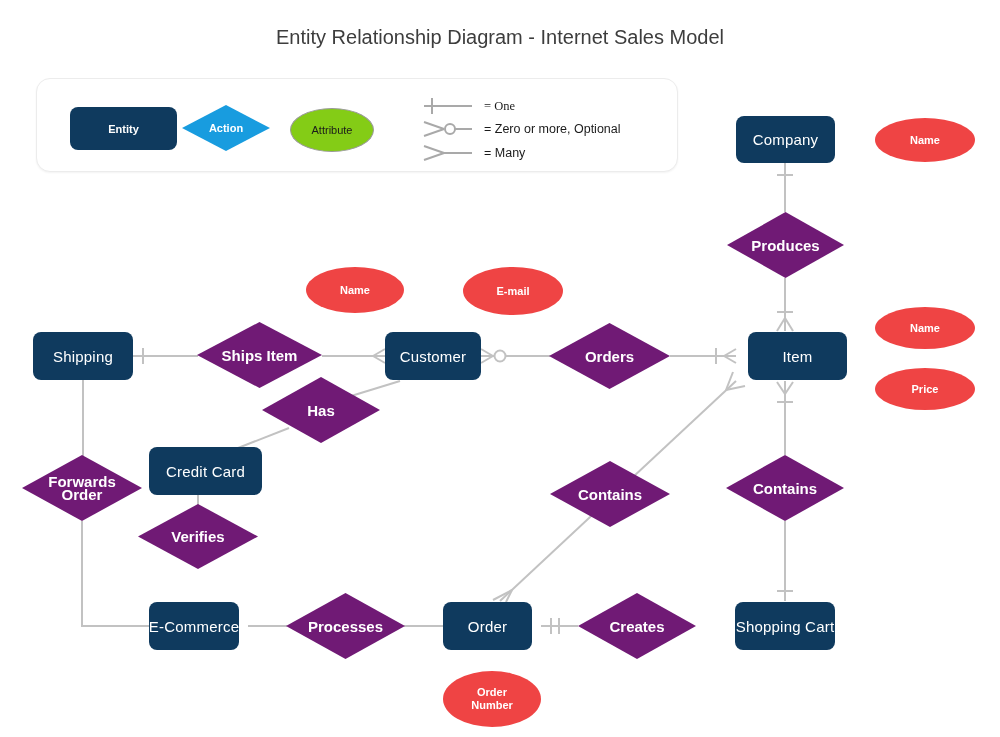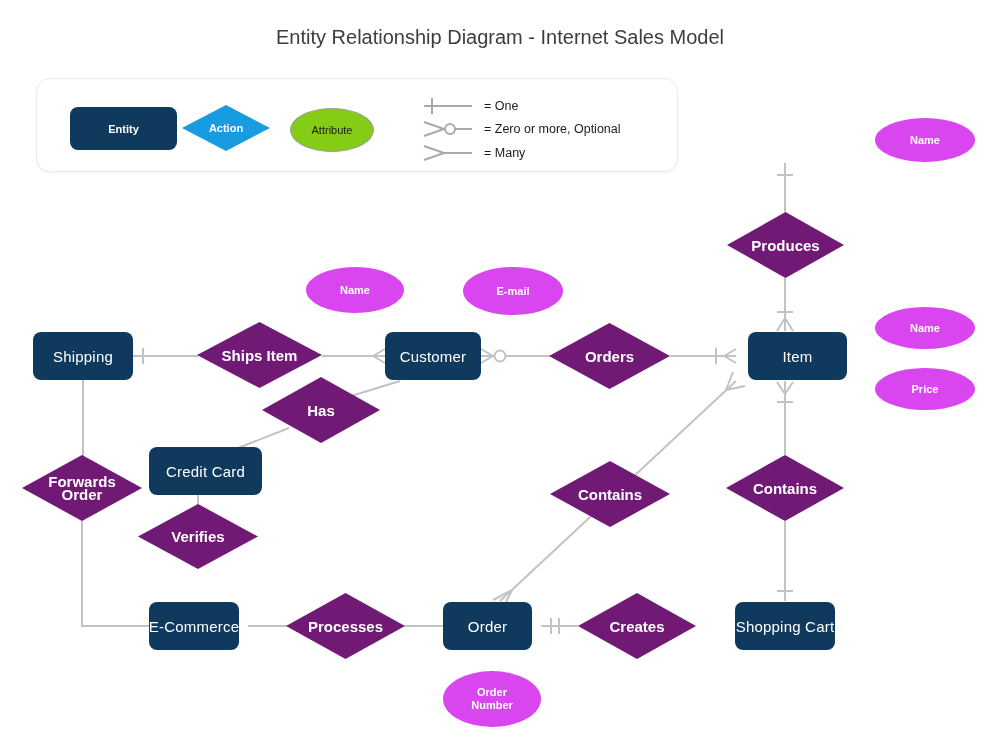--- a/index.html
+++ b/index.html
@@ -5,21 +5,21 @@
   html,body{margin:0;padding:0;background:#fff;}
   body{width:1000px;height:737px;font-family:"Liberation Sans",sans-serif;}
   .stage{position:relative;width:1000px;height:737px;background:#fff;overflow:hidden;}
   .title{position:absolute;left:0;right:0;top:26px;text-align:center;font-size:20px;color:#3d3d3d;z-index:4;}
   svg.wires{position:absolute;left:0;top:0;z-index:1;}
   .wires line,.wires polyline{stroke:#c2c2c2;stroke-width:2;fill:none;}
   .wires circle{fill:#fff;stroke:#c2c2c2;stroke-width:2;}
   .node{position:absolute;display:flex;align-items:center;justify-content:center;z-index:3;text-align:center;}
   .entity{background:#0f3a5e;border-radius:8px;color:#fff;font-size:15px;white-space:nowrap;letter-spacing:.2px;}
   .diamond{background:#701a75;clip-path:polygon(50% 0,100% 50%,50% 100%,0 50%);color:#fff;font-size:15px;font-weight:bold;}
-  .attr{background:#d946ef;border-radius:50%;color:#fff;font-size:11px;font-weight:bold;}
+  .attr{background:#ef4444;border-radius:50%;color:#fff;font-size:11px;font-weight:bold;}
   .lbl{display:inline-block;}
   .diamond .lbl{max-width:80px;line-height:13px;}
   .attr .lbl{line-height:13px;}
   .attr.wrap .lbl{max-width:58px;}
   .legend{position:absolute;left:36px;top:78px;width:640px;height:92px;background:#fff;border:1px solid #ececec;border-radius:14px;z-index:2;box-shadow:0 1px 2px rgba(0,0,0,.05);}
   .legend .item{position:absolute;display:flex;align-items:center;justify-content:center;text-align:center;}
   .lg-entity{left:33px;top:28px;width:107px;height:43px;background:#0f3a5e;border-radius:8px;color:#fff;font-size:11px;font-weight:bold;}
   .lg-action{left:145px;top:26px;width:88px;height:46px;background:#189cdf;clip-path:polygon(50% 0,100% 50%,50% 100%,0 50%);color:#fff;font-size:11px;font-weight:bold;}
   .lg-attr{left:253px;top:29px;width:82px;height:42px;background:#84cc16;border:1px solid #9a9a9a;border-radius:50%;color:#1b1b1b;font-size:11px;}
   .lg-row{position:absolute;left:385px;display:flex;align-items:center;gap:10px;height:20px;}
@@ -116,21 +116,21 @@
     <div class="item lg-entity">
       <span class="lbl">Entity</span>
     </div>
     <div class="item lg-action">
       <span class="lbl">Action</span>
     </div>
     <div class="item lg-attr">
       <span class="lbl">Attribute</span>
     </div>
 
-    <div class="lg-row" style="top:17px;">
+    <div class="lg-row" style="top:17px;font-family:Liberation Serif, serif;">
       <svg width="52" height="20">
         <line x1="2" y1="10" x2="50" y2="10"></line>
         <line x1="10" y1="2" x2="10" y2="18"></line>
       </svg>
       <span class="lg-label">= One</span>
     </div>
     <div class="lg-row" style="top:40px;">
       <svg width="52" height="20">
         <line x1="22" y1="10" x2="2" y2="3"></line>
         <line x1="22" y1="10" x2="2" y2="17"></line>
@@ -142,20 +142,23 @@
     <div class="lg-row" style="top:64px;">
       <svg width="52" height="20">
         <line x1="22" y1="10" x2="2" y2="3"></line>
         <line x1="22" y1="10" x2="2" y2="17"></line>
         <line x1="22" y1="10" x2="50" y2="10"></line>
       </svg>
       <span class="lg-label">= Many</span>
     </div>
   </div>
 
+  <div class="node entity" style="left:736px;top:116px;width:99px;height:47px;">
+    <span class="lbl">Company</span>
+  </div>
   <div class="node entity" style="left:33px;top:332px;width:100px;height:48px;">
     <span class="lbl">Shipping</span>
   </div>
   <div class="node entity" style="left:385px;top:332px;width:96px;height:48px;">
     <span class="lbl">Customer</span>
   </div>
   <div class="node entity" style="left:748px;top:332px;width:99px;height:48px;">
     <span class="lbl">Item</span>
   </div>
   <div class="node entity" style="left:149px;top:447px;width:113px;height:48px;">

